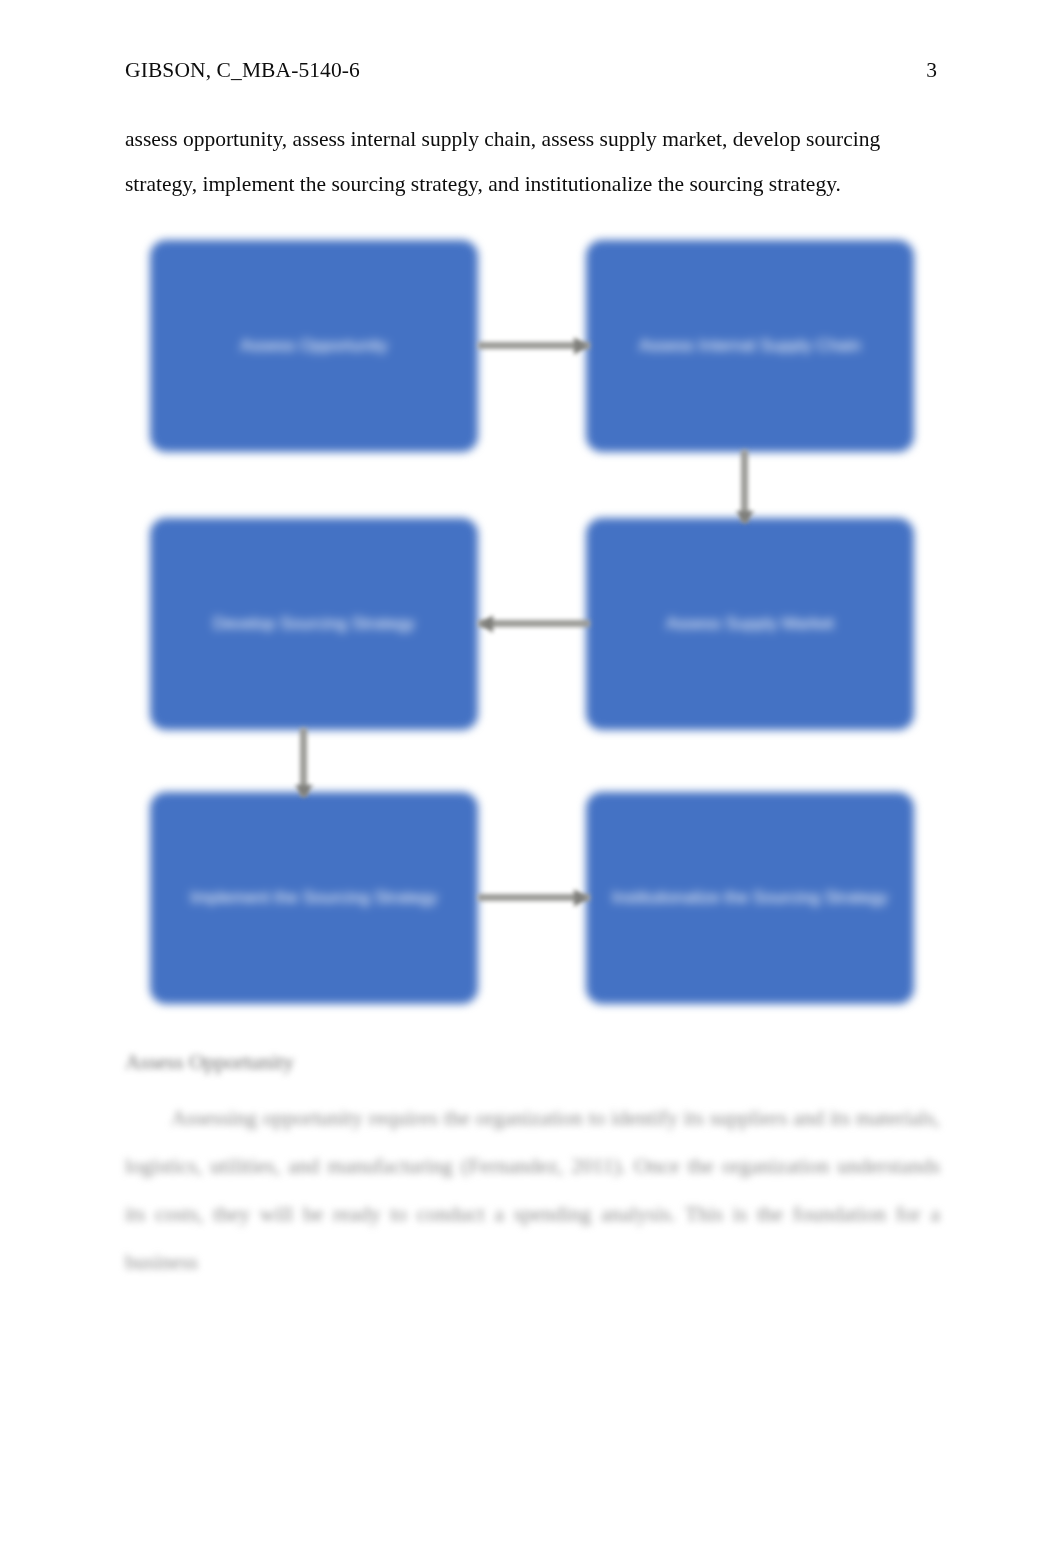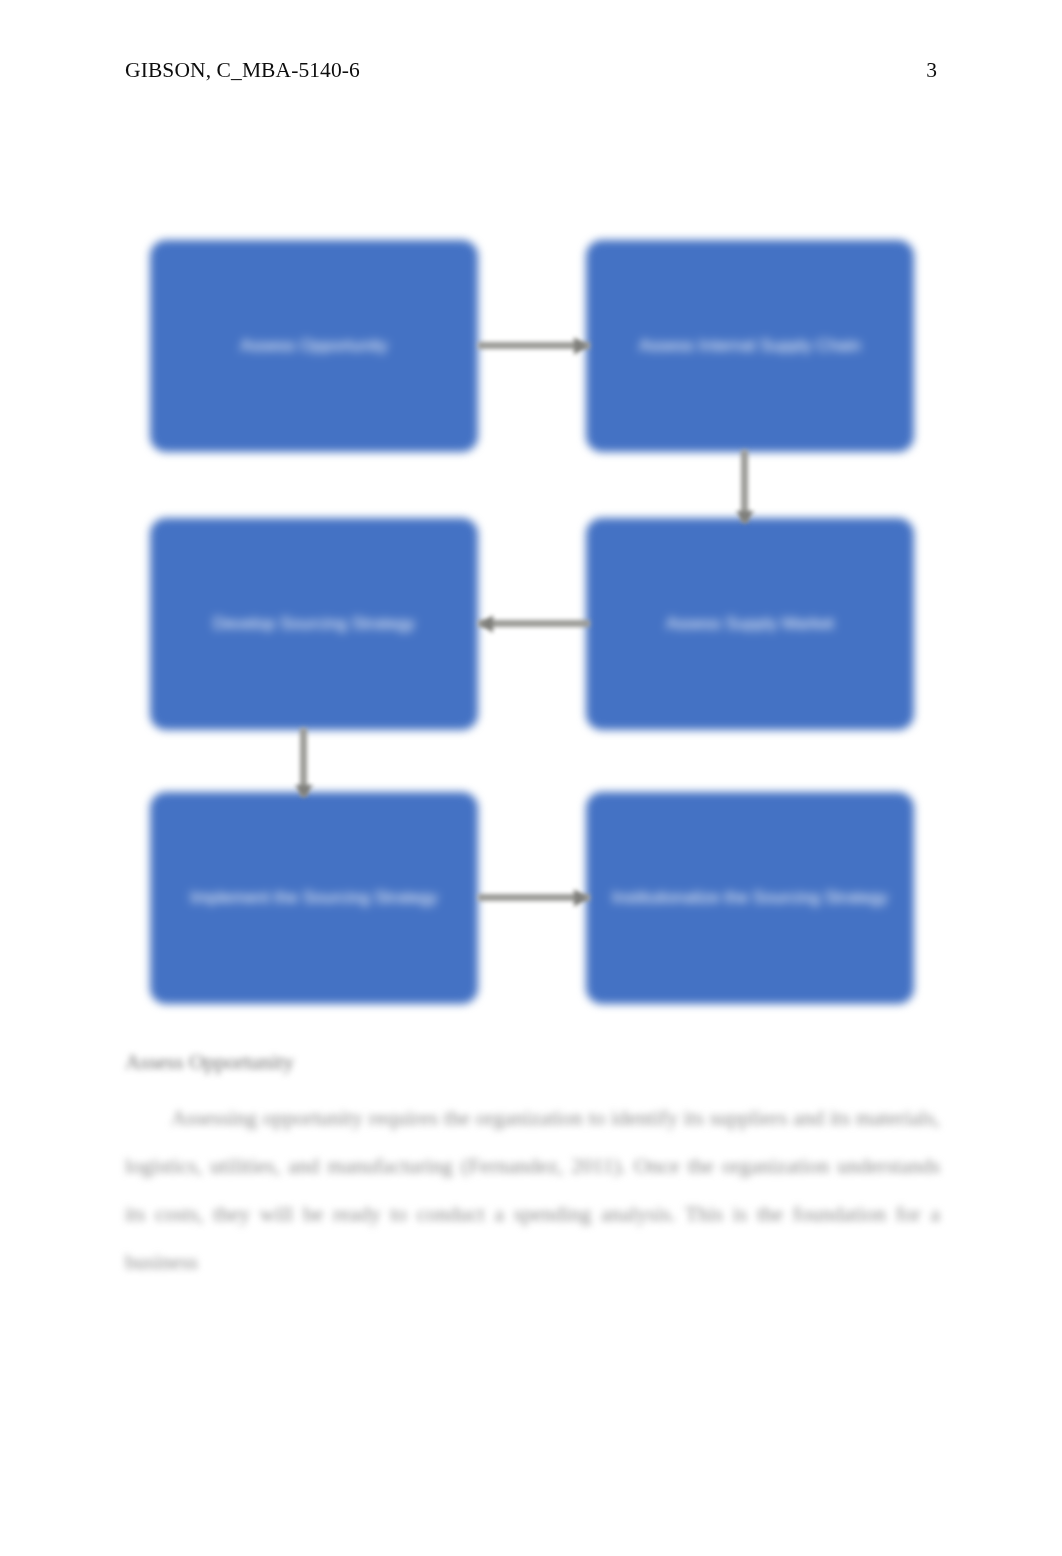--- a/index.html
+++ b/index.html
@@ -151,20 +151,23 @@
 </head>
 <body>
 
 <div class="page">
 
   <div class="running-header">
     <div class="hdr-left">GIBSON, C_MBA-5140-6</div>
     <div class="hdr-page">3</div>
   </div>
 
+  <div class="body-block">
+    <p>assess opportunity, assess internal supply chain, assess supply market, develop sourcing strategy, implement the sourcing strategy, and institutionalize the sourcing strategy.</p>
+  </div>
 
   <div class="diagram">
 
     <div class="node node-1">
       <span>Assess Opportunity</span>
     </div>
     <div class="node node-2">
       <span>Assess Internal Supply Chain</span>
     </div>
     <div class="node node-3">

